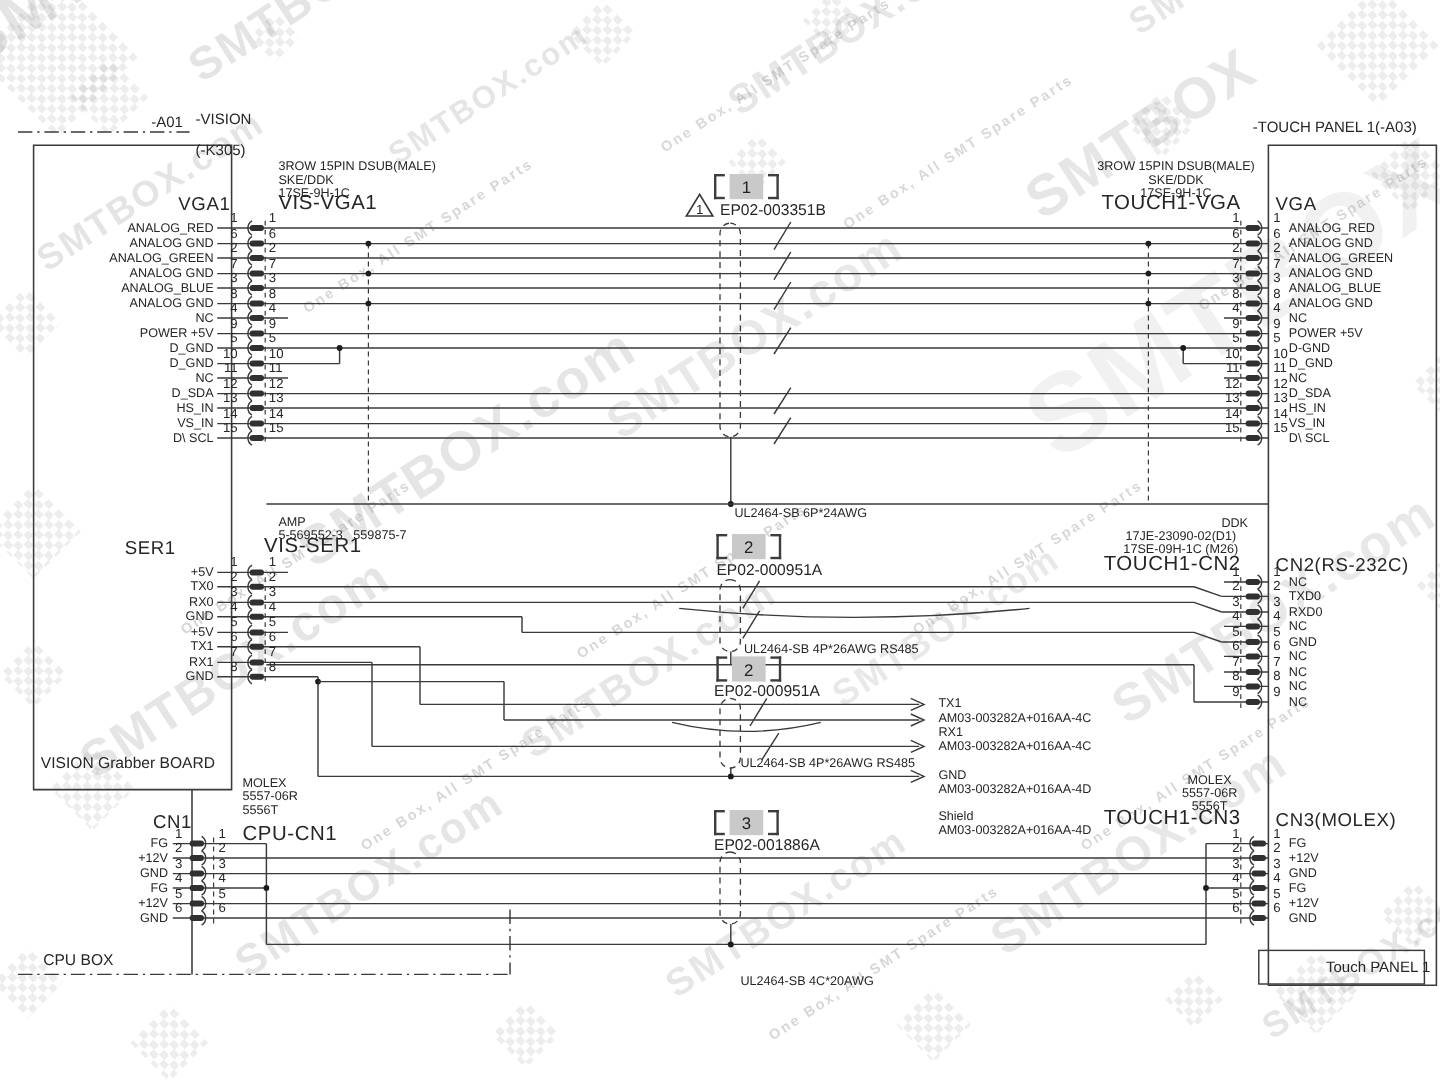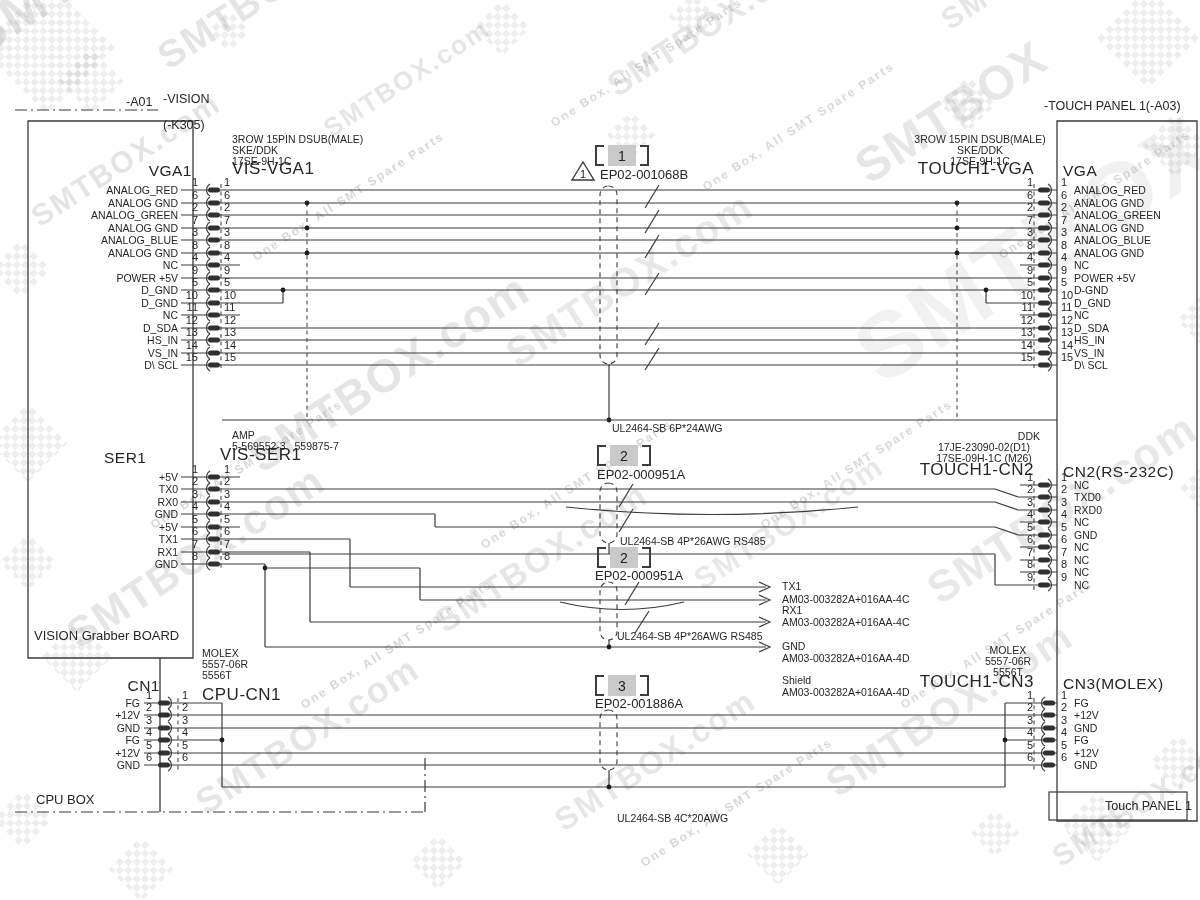--- a/index.html
+++ b/index.html
@@ -549,21 +549,21 @@
     <div class="t s10" style="left:952px;top:655px;width:112px;text-align:center">5557-06R</div>
     <div class="t s10" style="left:952px;top:666px;width:112px;text-align:center">5556T</div>
     <div class="t s17" style="left:888px;top:673px;width:146px;text-align:right">TOUCH1-CN3</div>
     <div class="t s15" style="left:1063px;top:675px">CN3(MOLEX)</div>
 
     <div class="tag" style="left:595px;top:145px">
         <span class="lb"></span>
         <span class="num">1</span>
         <span class="rb"></span>
       </div>
-    <div class="t s13" style="left:600px;top:168px">EP02-001068B</div>
+    <div class="t s13" style="left:600px;top:168px">EP02-003351B</div>
     <svg style="position:absolute;left:570px;top:160px" width="26" height="23">
       <path d="M13 2 L2 20 L24 20 Z" class="bx" style="stroke-width:1.4"></path>
       <text x="13" y="18" font-size="11" text-anchor="middle" fill="#262626">1</text>
     </svg>
     <div class="tag" style="left:597px;top:445px">
         <span class="lb"></span>
         <span class="num">2</span>
         <span class="rb"></span>
       </div>
     <div class="t s13" style="left:597px;top:468px">EP02-000951A</div>

